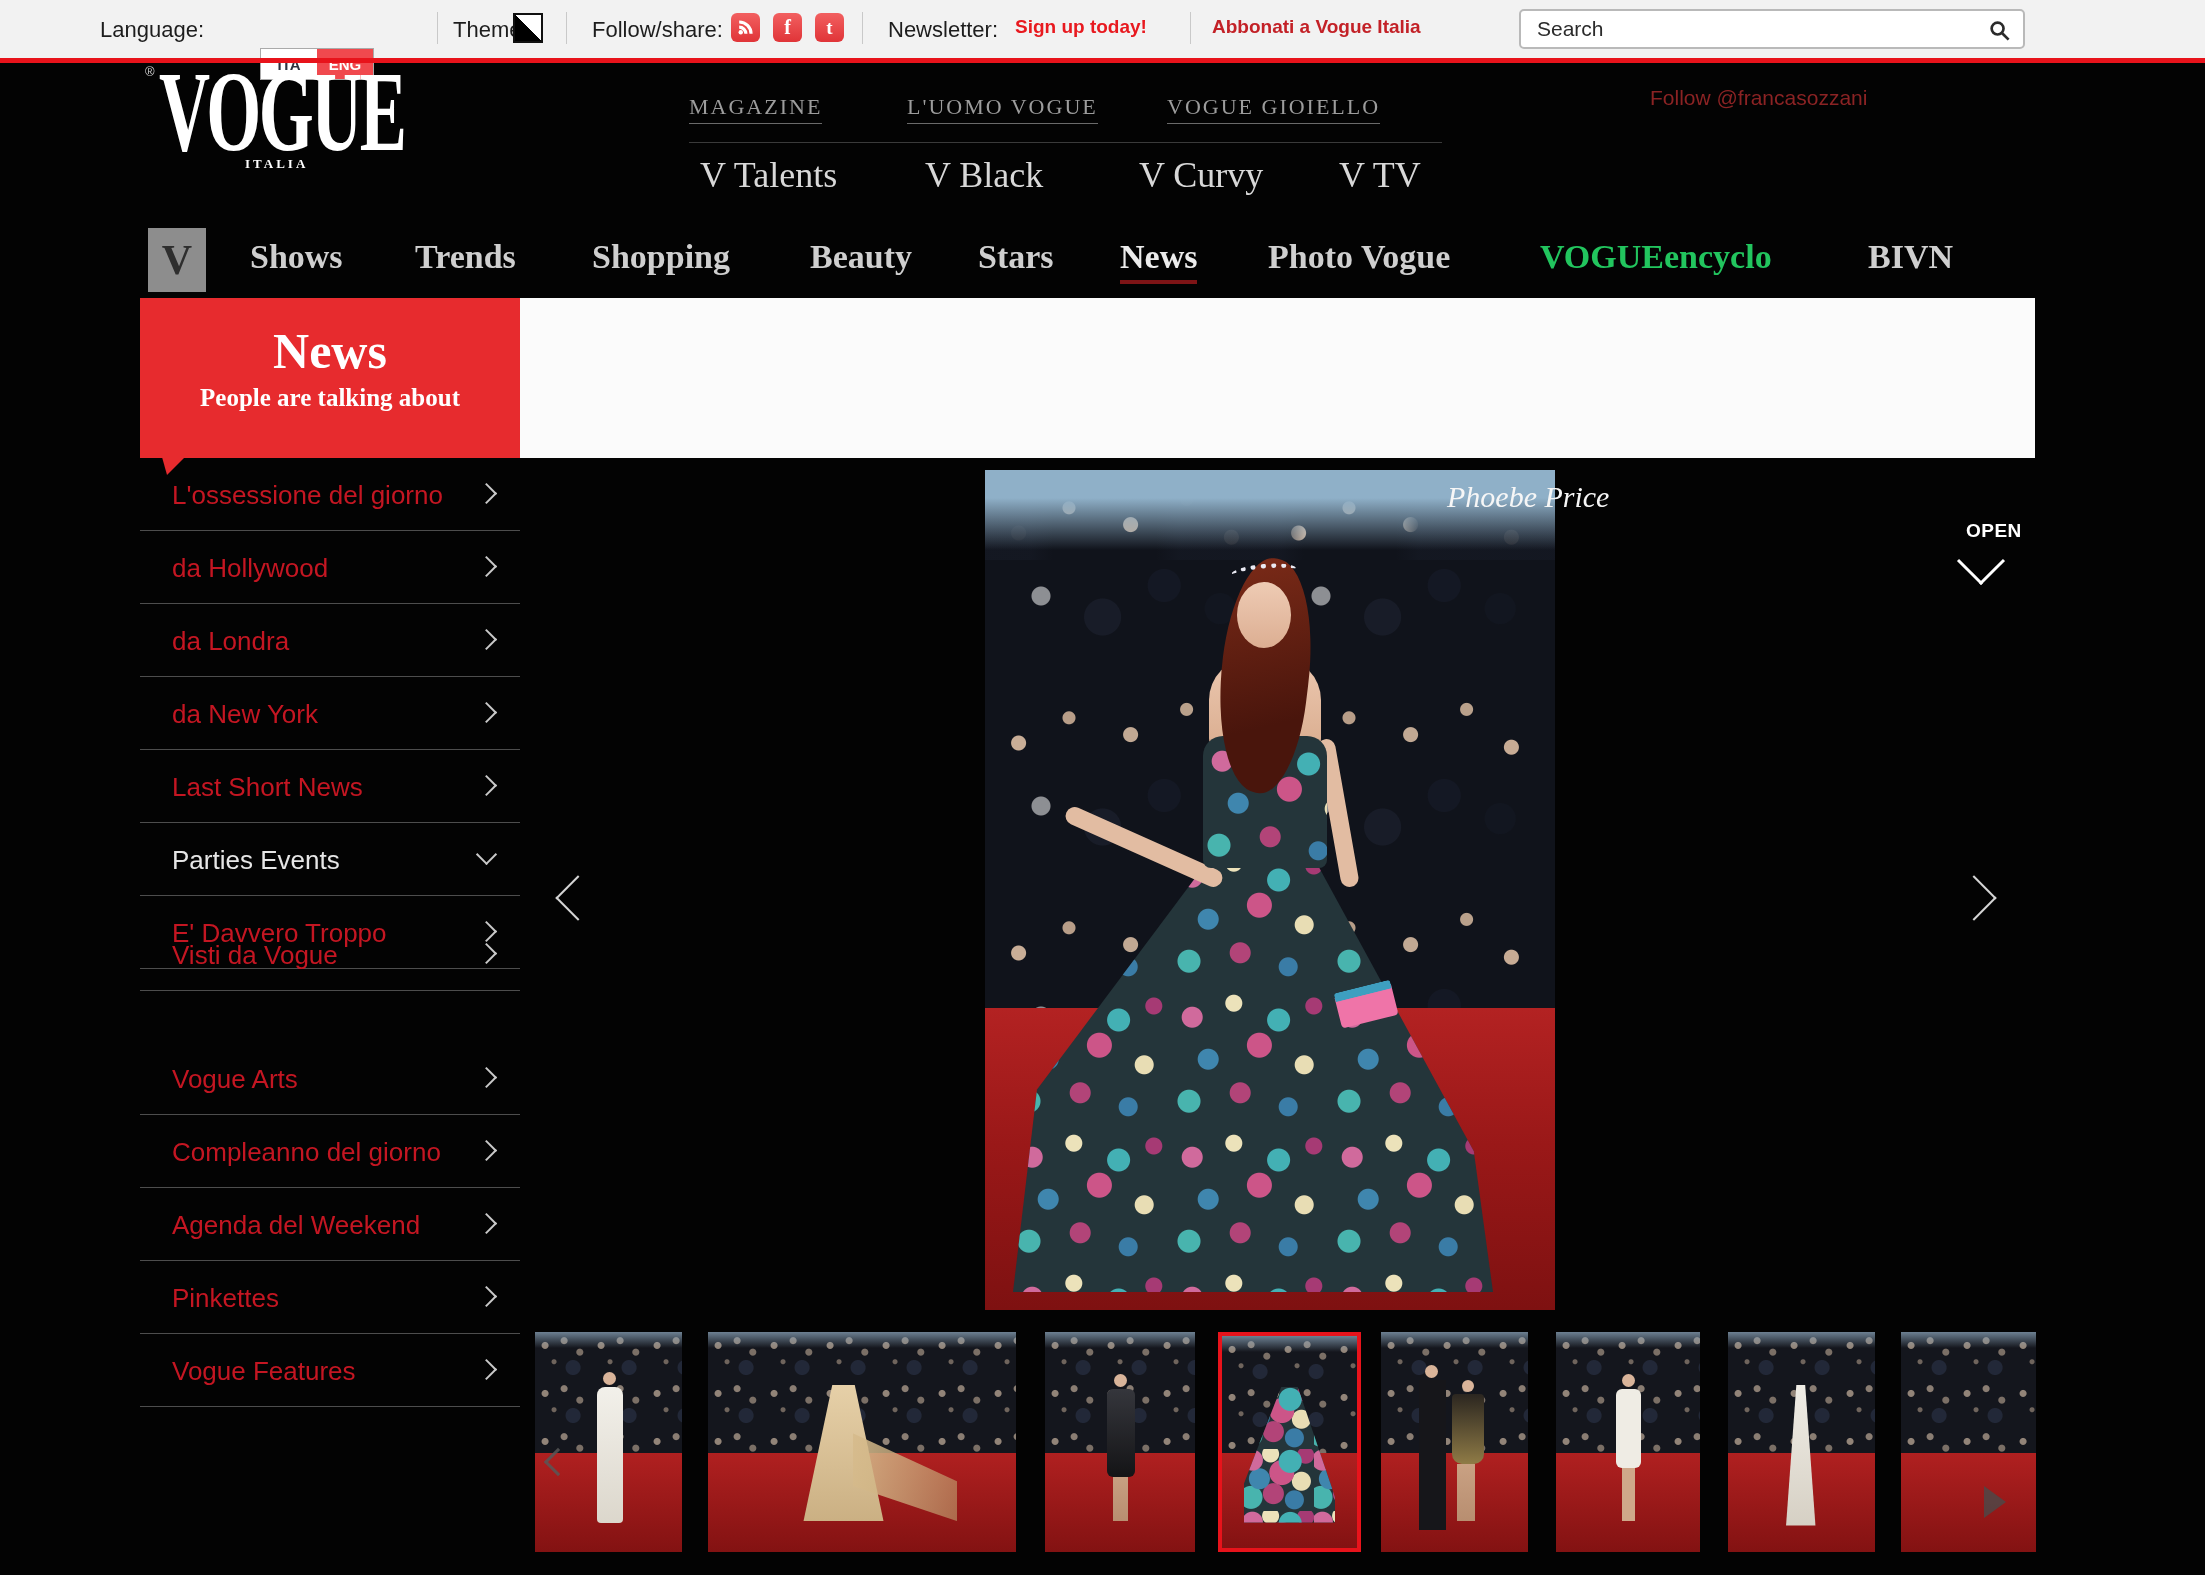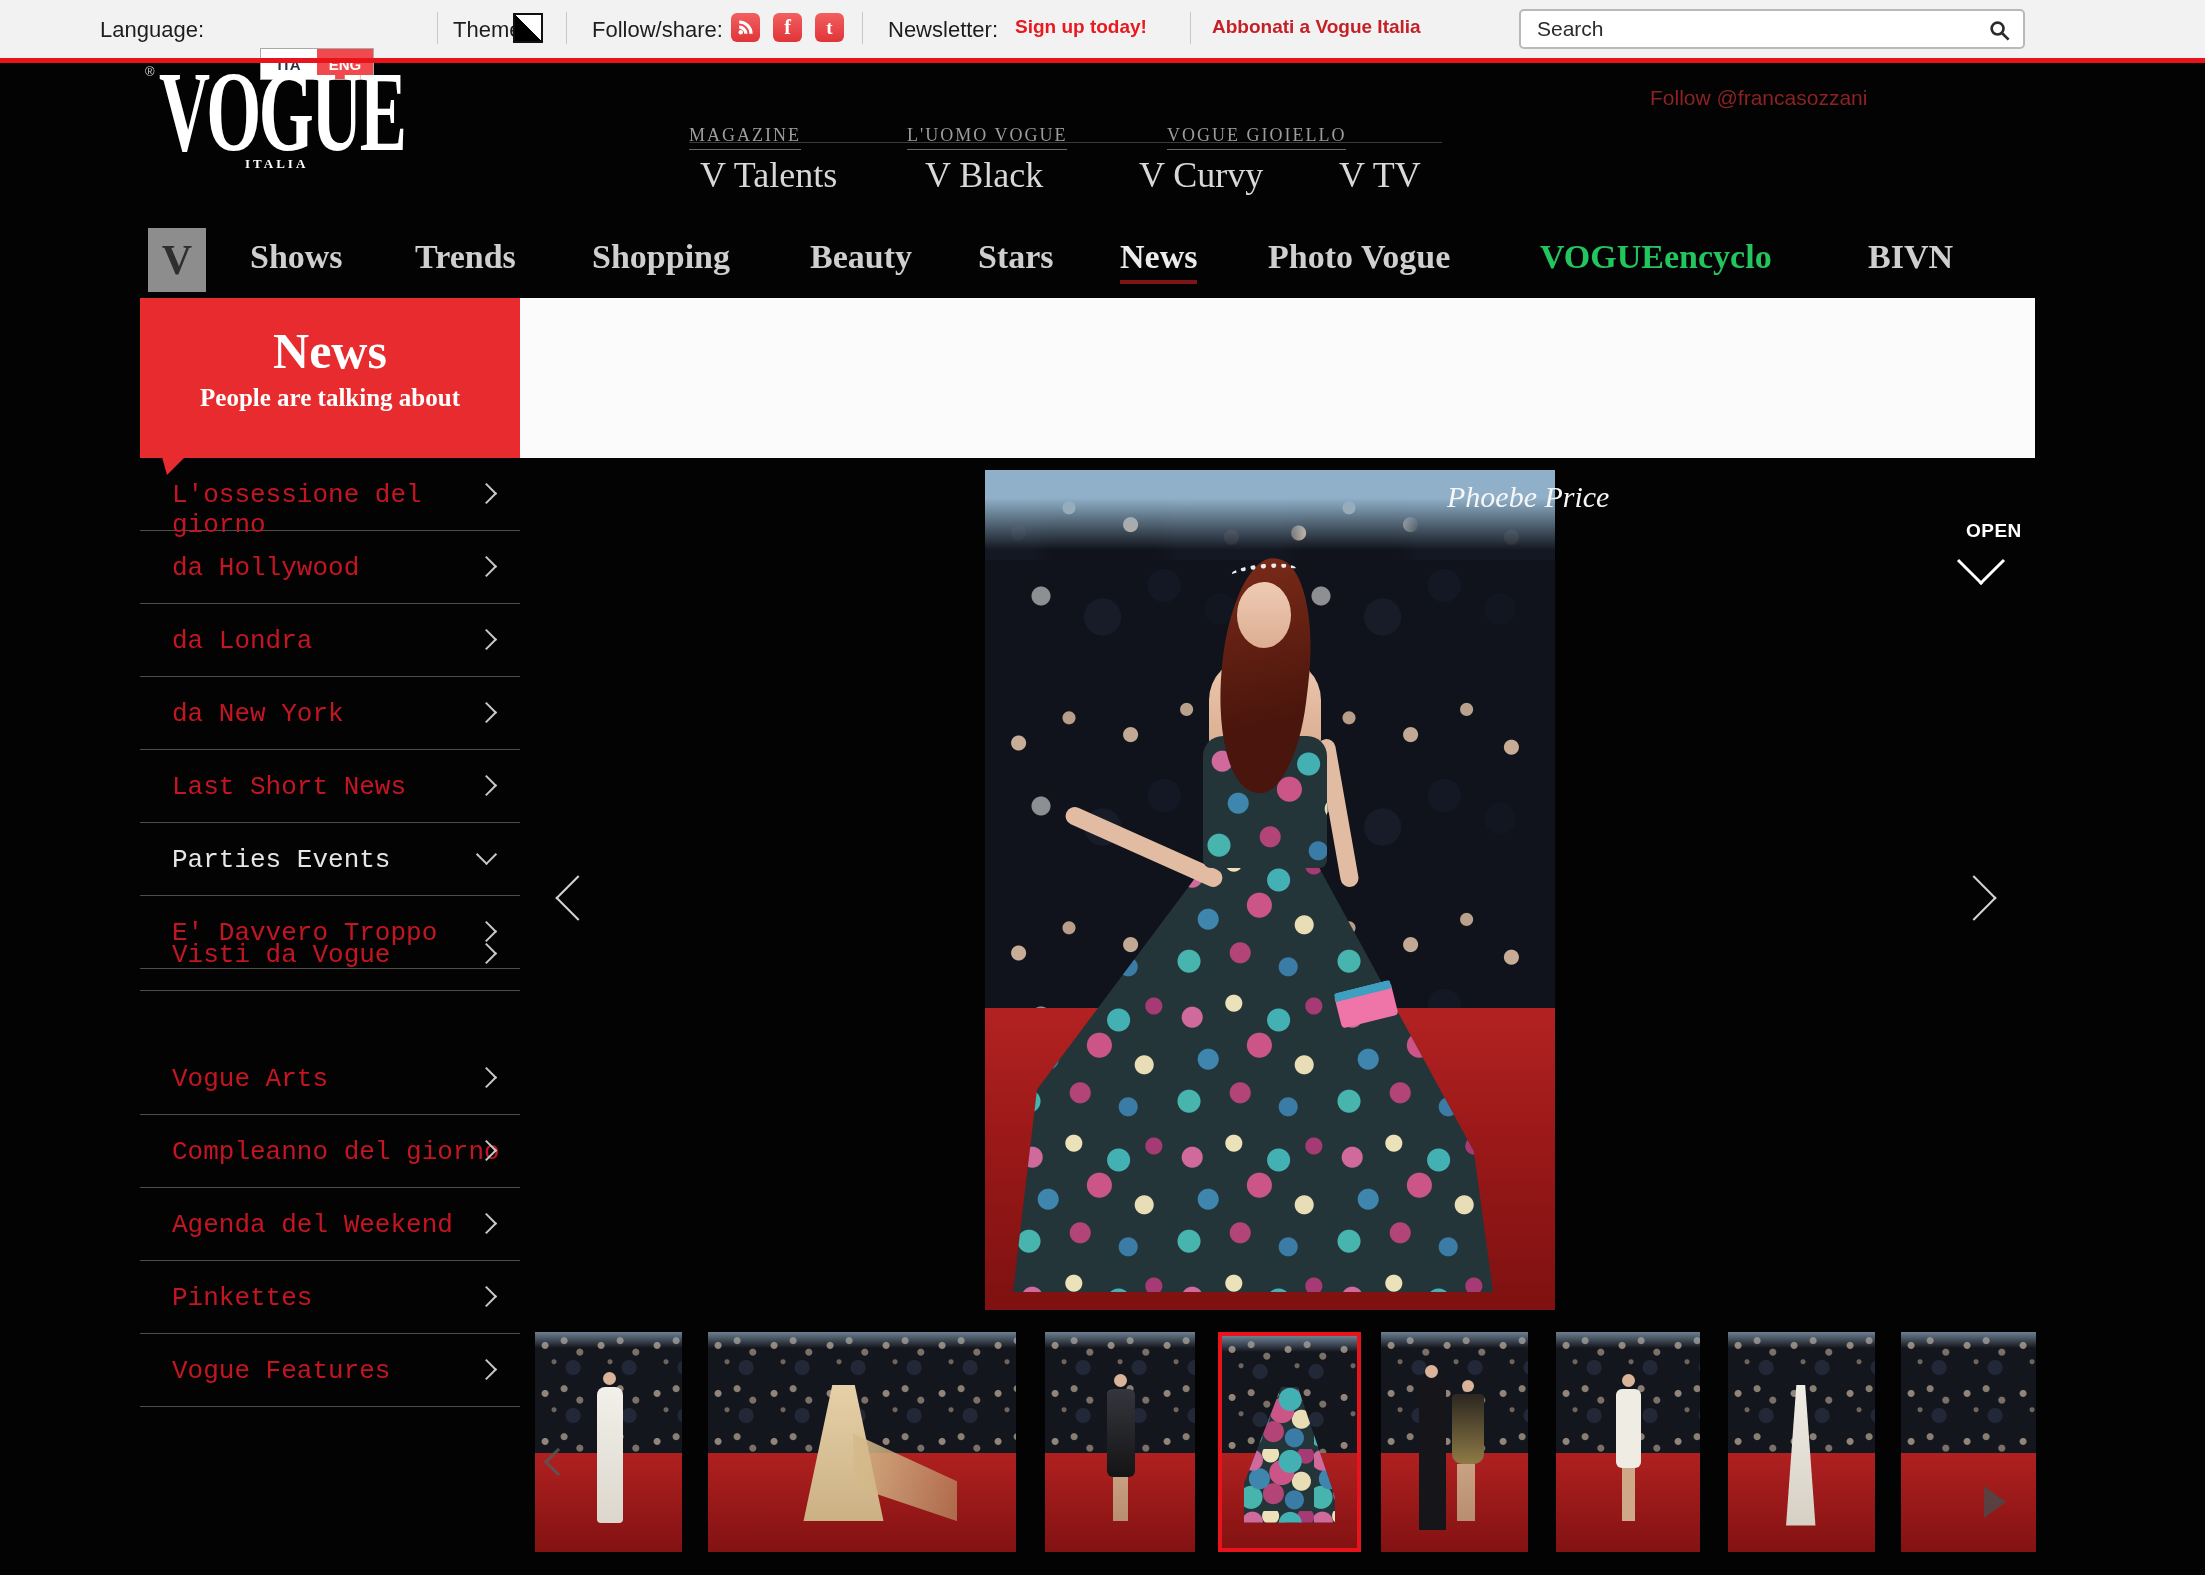--- a/index.html
+++ b/index.html
@@ -25,21 +25,21 @@
   .searchbox input { position:absolute; left:16px; top:3px; width:440px; height:30px; border:none; outline:none; font-size:21px; color:#222; background:transparent; font-family:"Liberation Sans",sans-serif; }
   .searchbox input::placeholder { color:#2b2b2b; opacity:1; }
   .searchbox svg { position:absolute; right:12px; top:8px; width:23px; height:23px; }
   .redline { position:absolute; left:0; top:58px; width:2205px; height:5px; background:#e8131b; }
 
   
   .logo { position:absolute; left:145px; top:60px; width:300px; height:92px; cursor:pointer; }
   .logo .word { position:absolute; left:14px; top:-14px; font-family:"Liberation Serif",serif; font-weight:700; font-size:114px; color:#fff; letter-spacing:-4px; transform:scaleX(.62); transform-origin:left top; }
   .logo .reg { position:absolute; left:0; top:4px; font-size:13px; color:#cfcfcf; }
   .logo .sub { position:absolute; left:100px; top:96px; font-family:"Liberation Serif",serif; font-size:13px; font-weight:700; letter-spacing:3px; color:#fff; }
-  .nav2-item { position:absolute; top:94px; font-family:"Liberation Serif",serif; font-size:18px; letter-spacing:2px; color:#9c9c9c; border-bottom:1px solid #6a6a6a; padding-bottom:3px; cursor:pointer;margin-top:31px; }
+  .nav2-item { position:absolute; top:94px; font-family:"Liberation Serif",serif; font-size:22px; letter-spacing:2px; color:#9c9c9c; border-bottom:1px solid #6a6a6a; padding-bottom:3px; cursor:pointer; }
   .nav2-rule { position:absolute; left:689px; top:142px; width:753px; height:1px; background:#3a3a3a; }
   .nav3-item { position:absolute; top:154px; font-family:"Liberation Serif",serif; font-size:36px; font-weight:400; color:#d8d8d8; cursor:pointer; }
   .twbox { position:absolute; left:1650px; top:86px; width:405px; }
   .twbox .follow { font-size:21px; color:#8b2324; margin-bottom:6px; cursor:pointer; }
   .twbox .tweet { font-size:17.5px; line-height:21.5px; color:#8d8d8d; width:395px; }
 
   
   .vbadge { position:absolute; left:148px; top:228px; width:58px; height:64px; background:#8d8d8d; color:#2e2e2e; font-family:"Liberation Serif",serif; font-weight:700; font-size:42px; display:flex; align-items:center; justify-content:center; cursor:pointer; }
   .nav1-item { position:absolute; top:238px; font-family:"Liberation Serif",serif; font-weight:700; font-size:34px; color:#cfcfcf; cursor:pointer; }
   .nav1-item.active { color:#ececec; }
@@ -49,21 +49,21 @@
   
   .newsbox { position:absolute; left:140px; top:298px; width:380px; height:160px; background:#e72b2e; text-align:center; }
   .newsbox .t { margin-top:24px; font-family:"Liberation Serif",serif; font-weight:700; font-size:50px; color:#fff; }
   .newsbox .s { margin-top:4px; font-family:"Liberation Serif",serif; font-weight:700; font-size:25px; color:#fff; }
   .newsbox .tail { position:absolute; left:22px; bottom:-17px; width:0; height:0; border-top:18px solid #e72b2e; border-right:18px solid transparent; border-left:5px solid transparent; }
   .whiteband { position:absolute; left:520px; top:298px; width:1515px; height:160px; background:#fbfbfb; }
   .whiteband .title { position:absolute; left:55px; top:14px; font-family:"Liberation Serif",serif; font-style:italic; font-size:50px; color:#151515; }
   .whiteband .sub { position:absolute; left:57px; top:88px; width:880px; font-size:22px; line-height:30px; color:#9d9d9d; }
 
   
-  .side-item { position:absolute; left:140px; width:380px; height:73px; border-bottom:1px solid #4d4d4d; cursor:pointer;font-family:Liberation Mono, monospace; }
+  .side-item { position:absolute; left:140px; width:380px; height:73px; border-bottom:1px solid #4d4d4d; cursor:pointer; }
   .side-item .lab { position:absolute; left:32px; top:22px; font-size:26px; color:#c41622; }
   .side-item.active .lab { color:#e6e6e6; }
   .chev { display:inline-block; width:15px; height:15px; border-left:2px solid #c9c9c9; border-bottom:2px solid #c9c9c9; }
   .side-item .chev { position:absolute; right:26px; top:28px; transform:rotate(225deg); }
   .side-item.active .chev { transform:rotate(315deg); top:24px; }
 
   
   .photo { position:absolute; left:985px; top:470px; width:570px; height:840px; background:#0e1118; overflow:hidden; cursor:pointer; box-shadow:inset 0 0 60px rgba(0,0,0,.6); }
   .photo .sky { position:absolute; left:0; top:0; right:0; height:90px;
     background:linear-gradient(#8fb0c8 0 28px, rgba(20,24,34,0) 80px),

